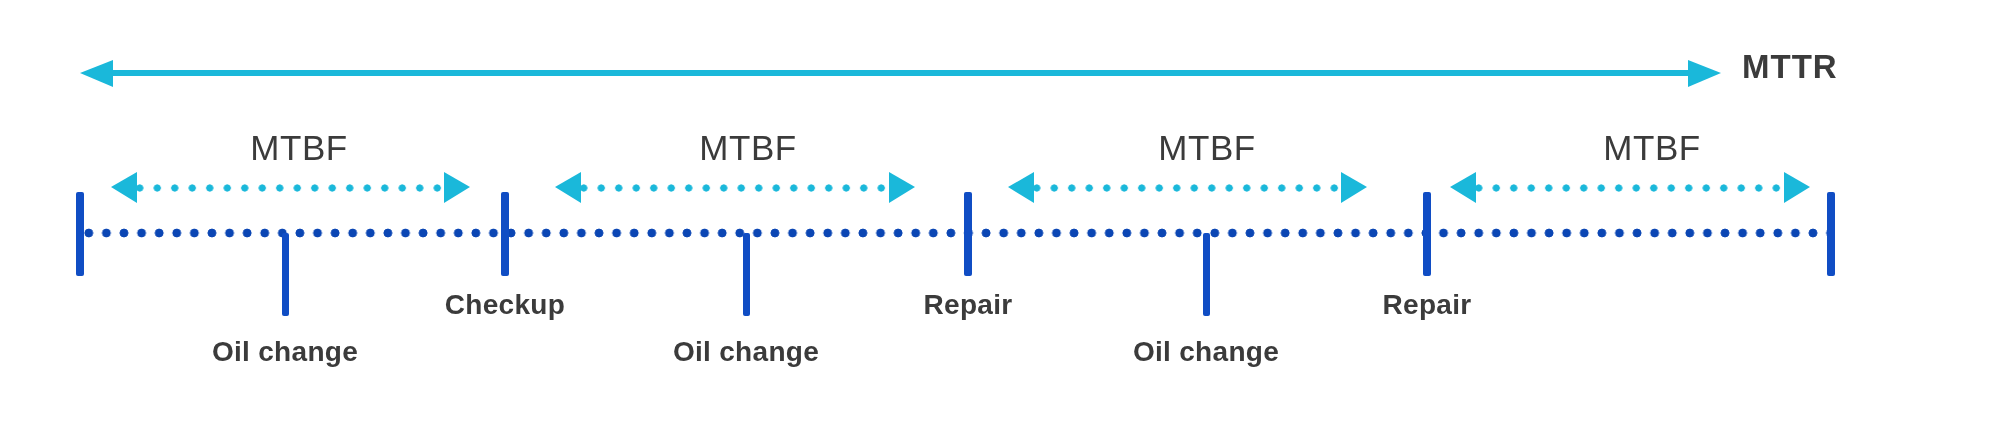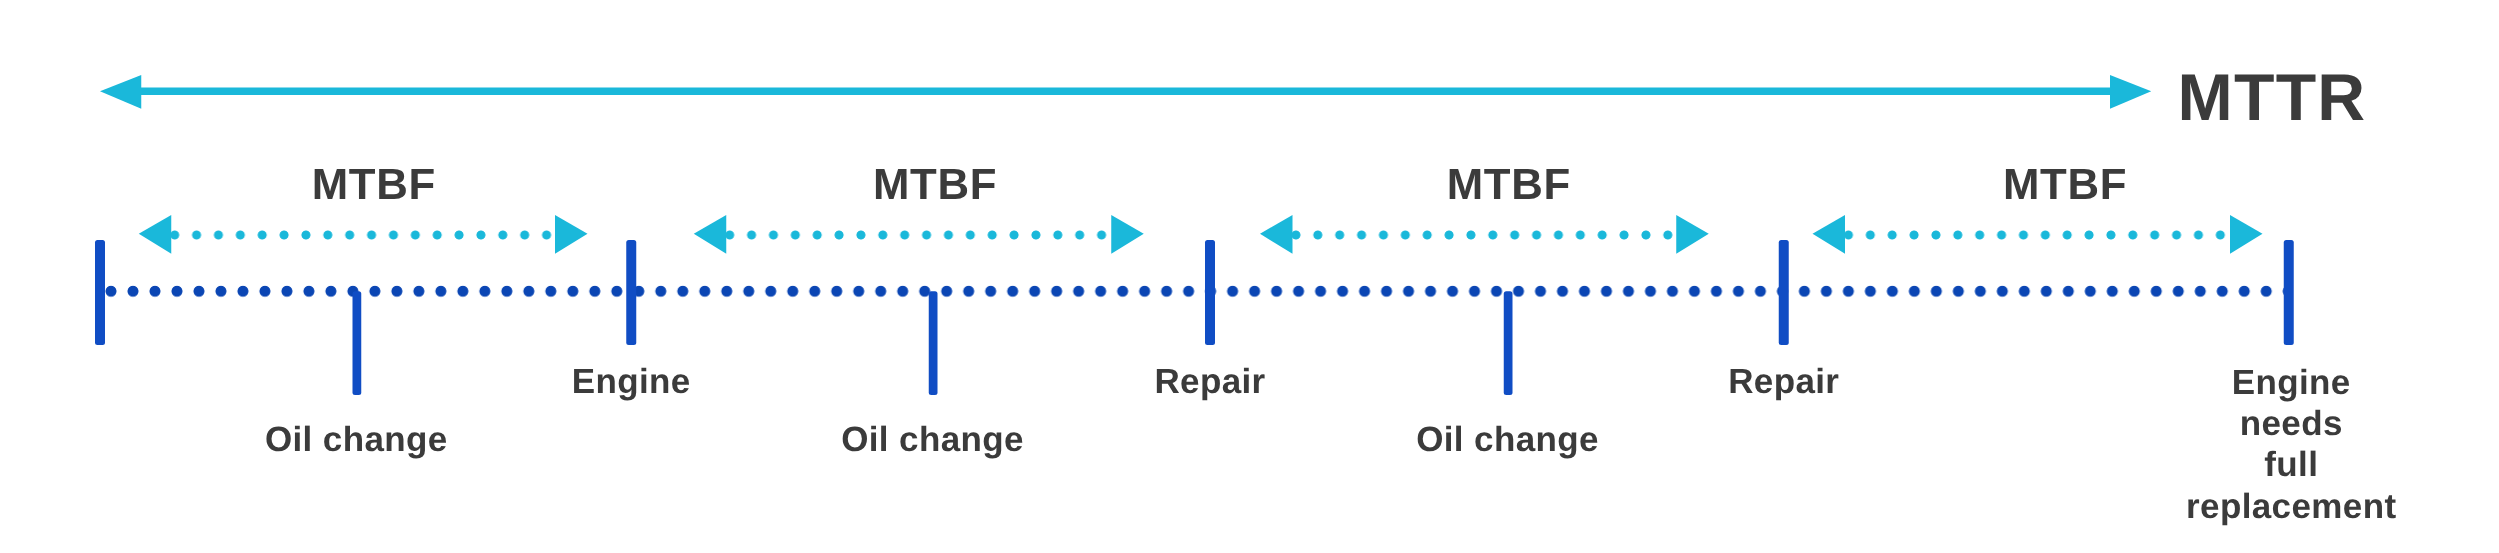--- a/index.html
+++ b/index.html
@@ -12,34 +12,34 @@
   *{box-sizing:border-box;margin:0;padding:0;}
   body{background:var(--bg);font-family:"Liberation Sans", sans-serif;}
   .canvas{position:relative;width:1999px;height:442px;background:var(--bg);overflow:hidden;}
 
   
   .mttr-arrow{position:absolute;left:80px;top:60px;width:1641px;height:27px;}
   .mttr-arrow .line{position:absolute;left:28px;right:28px;top:10px;height:6px;background:var(--cyan);}
   .tri{position:absolute;width:0;height:0;}
   .tri-l-lg{left:0;top:0;border-top:13px solid transparent;border-bottom:14px solid transparent;border-right:33px solid var(--cyan);}
   .tri-r-lg{right:0;top:0;border-top:13px solid transparent;border-bottom:14px solid transparent;border-left:33px solid var(--cyan);}
-  .mttr-label{position:absolute;left:1742px;top:48px;font-size:53px;font-weight:700;color:var(--text);letter-spacing:1px;white-space:nowrap;}
+  .mttr-label{position:absolute;left:1742px;top:48px;font-size:33px;font-weight:700;color:var(--text);letter-spacing:1px;white-space:nowrap;}
 
   
   .mtbf-arrow{position:absolute;top:172px;height:31px;}
   .mtbf-arrow .dots{position:absolute;left:18px;right:18px;top:12px;height:8px;
     background-image:radial-gradient(circle, var(--cyan) 3.3px, transparent 3.9px);
     background-size:17.5px 8px;background-repeat:repeat-x;background-position:2px center;}
   .tri-l-sm{left:0;top:0;border-top:15px solid transparent;border-bottom:16px solid transparent;border-right:26px solid var(--cyan);}
   .tri-r-sm{right:0;top:0;border-top:15px solid transparent;border-bottom:16px solid transparent;border-left:26px solid var(--cyan);}
   .mtbf-a1{left:111px;width:359px;}
   .mtbf-a2{left:555px;width:360px;}
   .mtbf-a3{left:1008px;width:359px;}
   .mtbf-a4{left:1450px;width:360px;}
-  .mtbf-label{position:absolute;top:128px;font-size:35px;font-weight:700;color:var(--text);
+  .mtbf-label{position:absolute;top:128px;font-size:35px;font-weight:400;color:var(--text);
     letter-spacing:0.5px;transform:translateX(-50%);white-space:nowrap;}
   .mtbf-t1{left:299px;} .mtbf-t2{left:748px;} .mtbf-t3{left:1207px;} .mtbf-t4{left:1652px;}
 
   
   .timeline-dots{position:absolute;left:80px;top:228px;width:1753px;height:10px;
     background-image:radial-gradient(circle, var(--blue-dot) 4.1px, transparent 4.7px);
     background-size:17.6px 10px;background-repeat:repeat-x;background-position:0 center;}
   .tick{position:absolute;background:var(--blue-tick);border-radius:2px;}
   .tick-tall{top:192px;width:8px;height:84px;}
   .tick-mid{top:233px;width:7px;height:83px;}
@@ -101,23 +101,21 @@
   <div class="tick tick-tall tk-start"></div>
   <div class="tick tick-tall tk-checkup"></div>
   <div class="tick tick-tall tk-repair1"></div>
   <div class="tick tick-tall tk-repair2"></div>
   <div class="tick tick-tall tk-end"></div>
 
   <div class="tick tick-mid tk-oil1"></div>
   <div class="tick tick-mid tk-oil2"></div>
   <div class="tick tick-mid tk-oil3"></div>
 
-  <div class="ev-label lv-upper lb-checkup">Engine</div>
+  <div class="ev-label lv-upper lb-checkup">Checkup</div>
   <div class="ev-label lv-upper lb-repair1">Repair</div>
   <div class="ev-label lv-upper lb-repair2">Repair</div>
-  <div class="ev-label lv-upper lb-end">Engine needs
-full replacement</div>
 
   <div class="ev-label lv-lower lb-oil1">Oil change</div>
   <div class="ev-label lv-lower lb-oil2">Oil change</div>
   <div class="ev-label lv-lower lb-oil3">Oil change</div>
 
 </div>
 
 </body></html>

